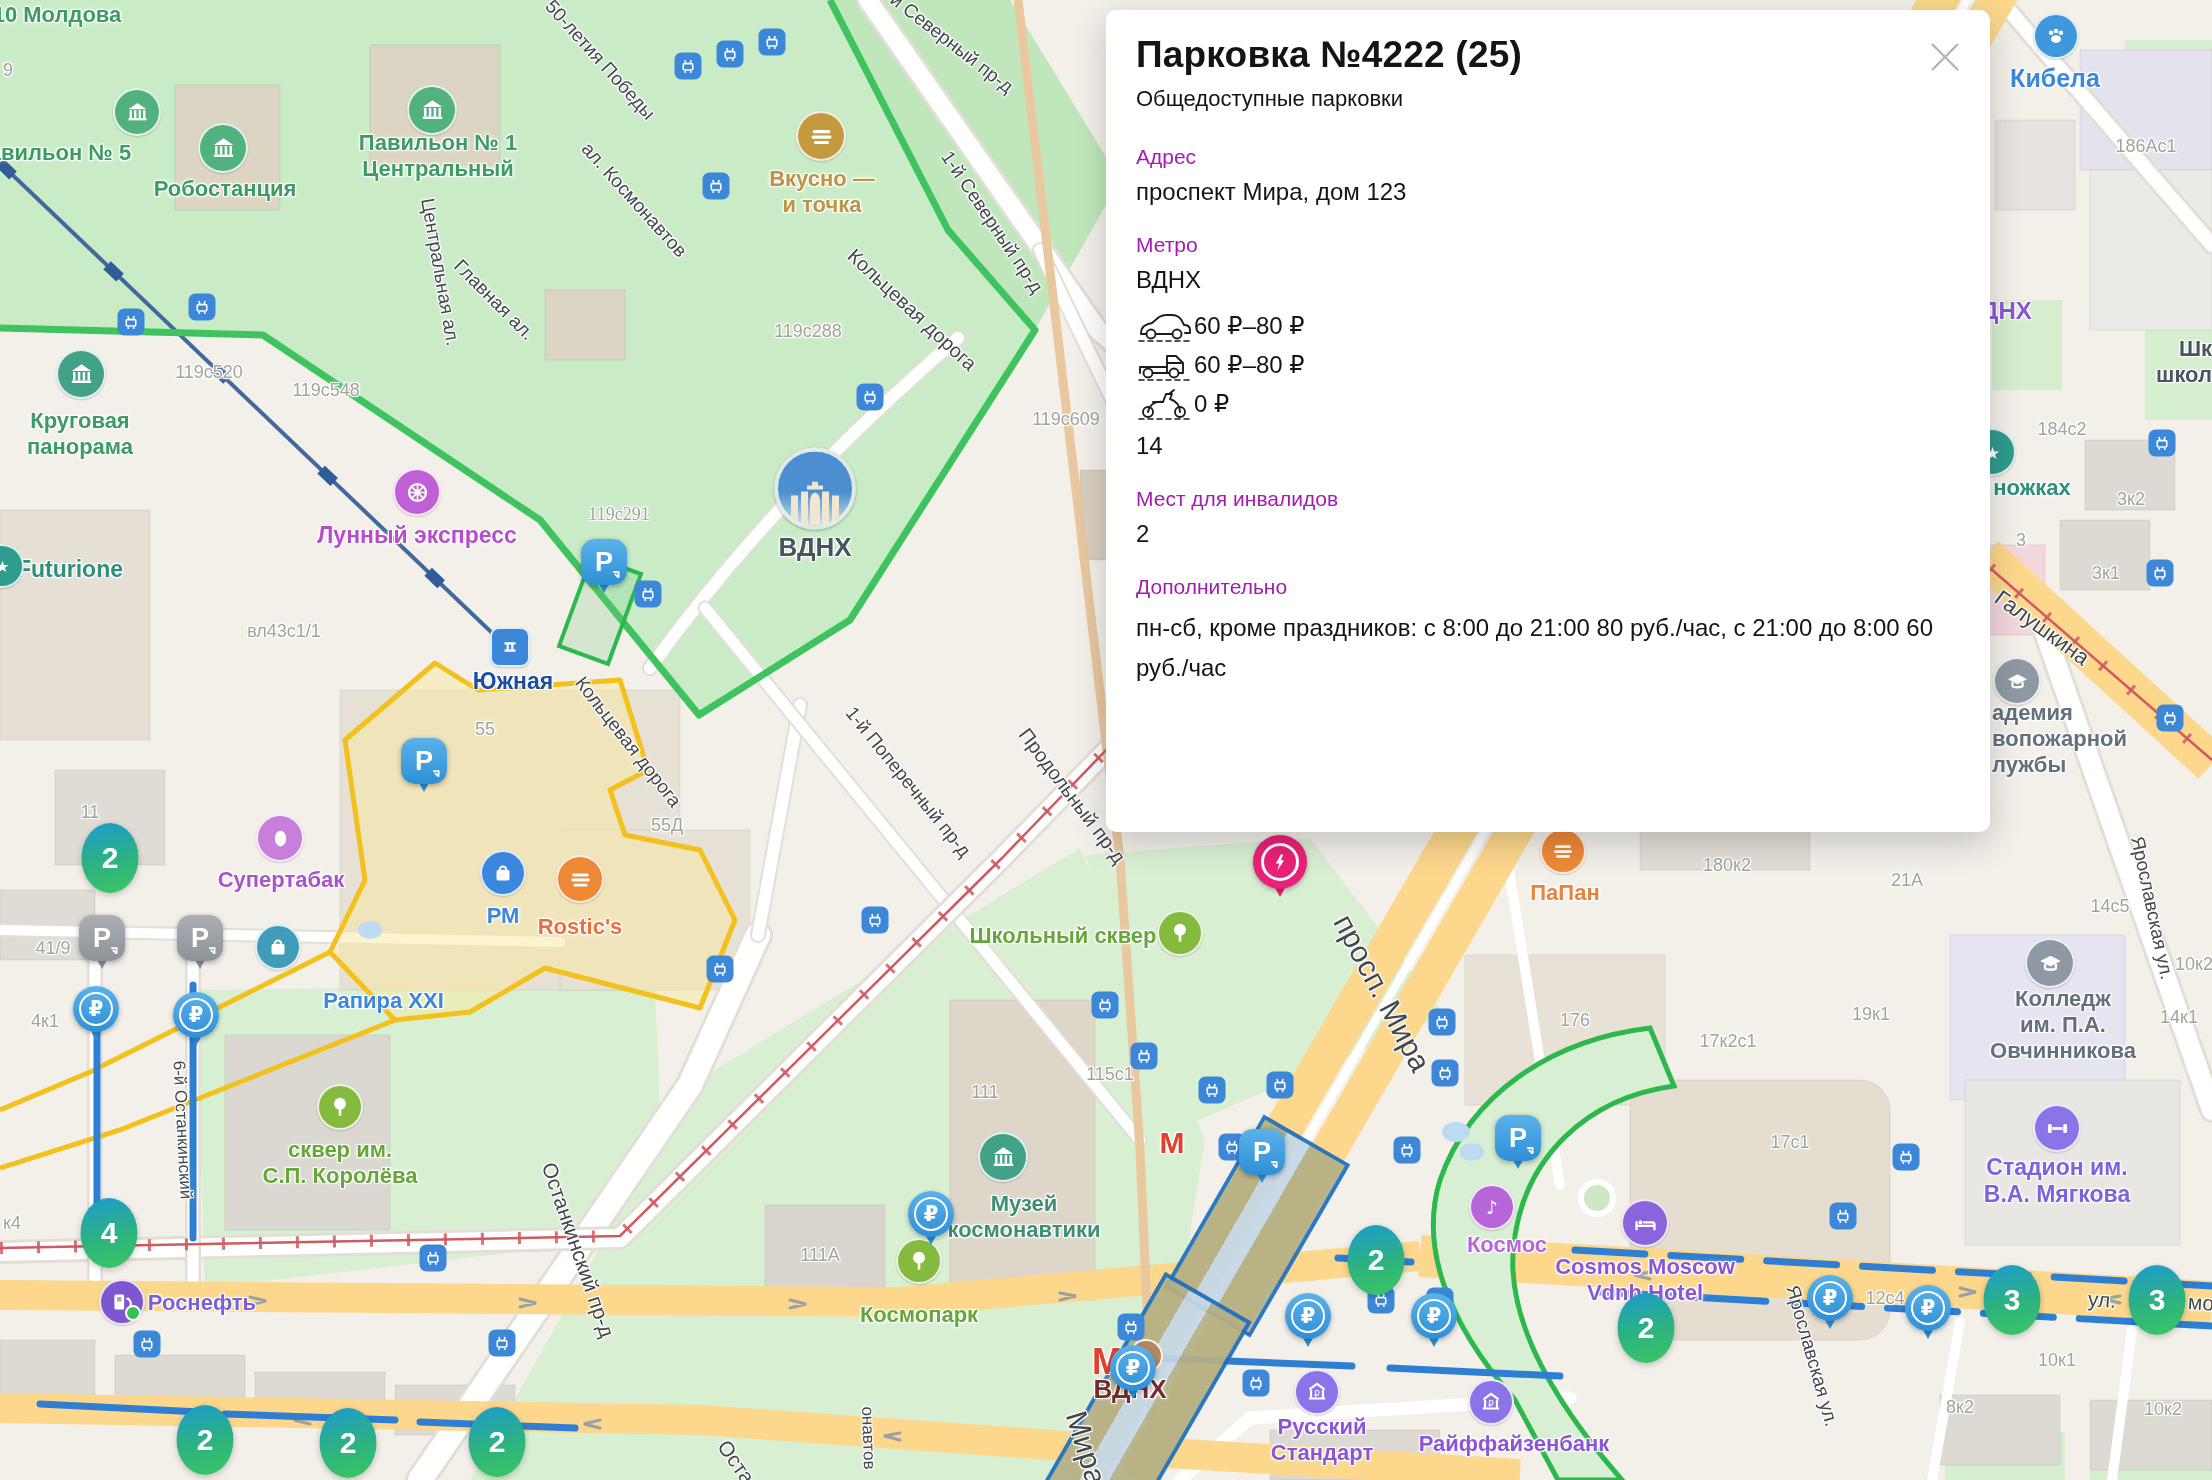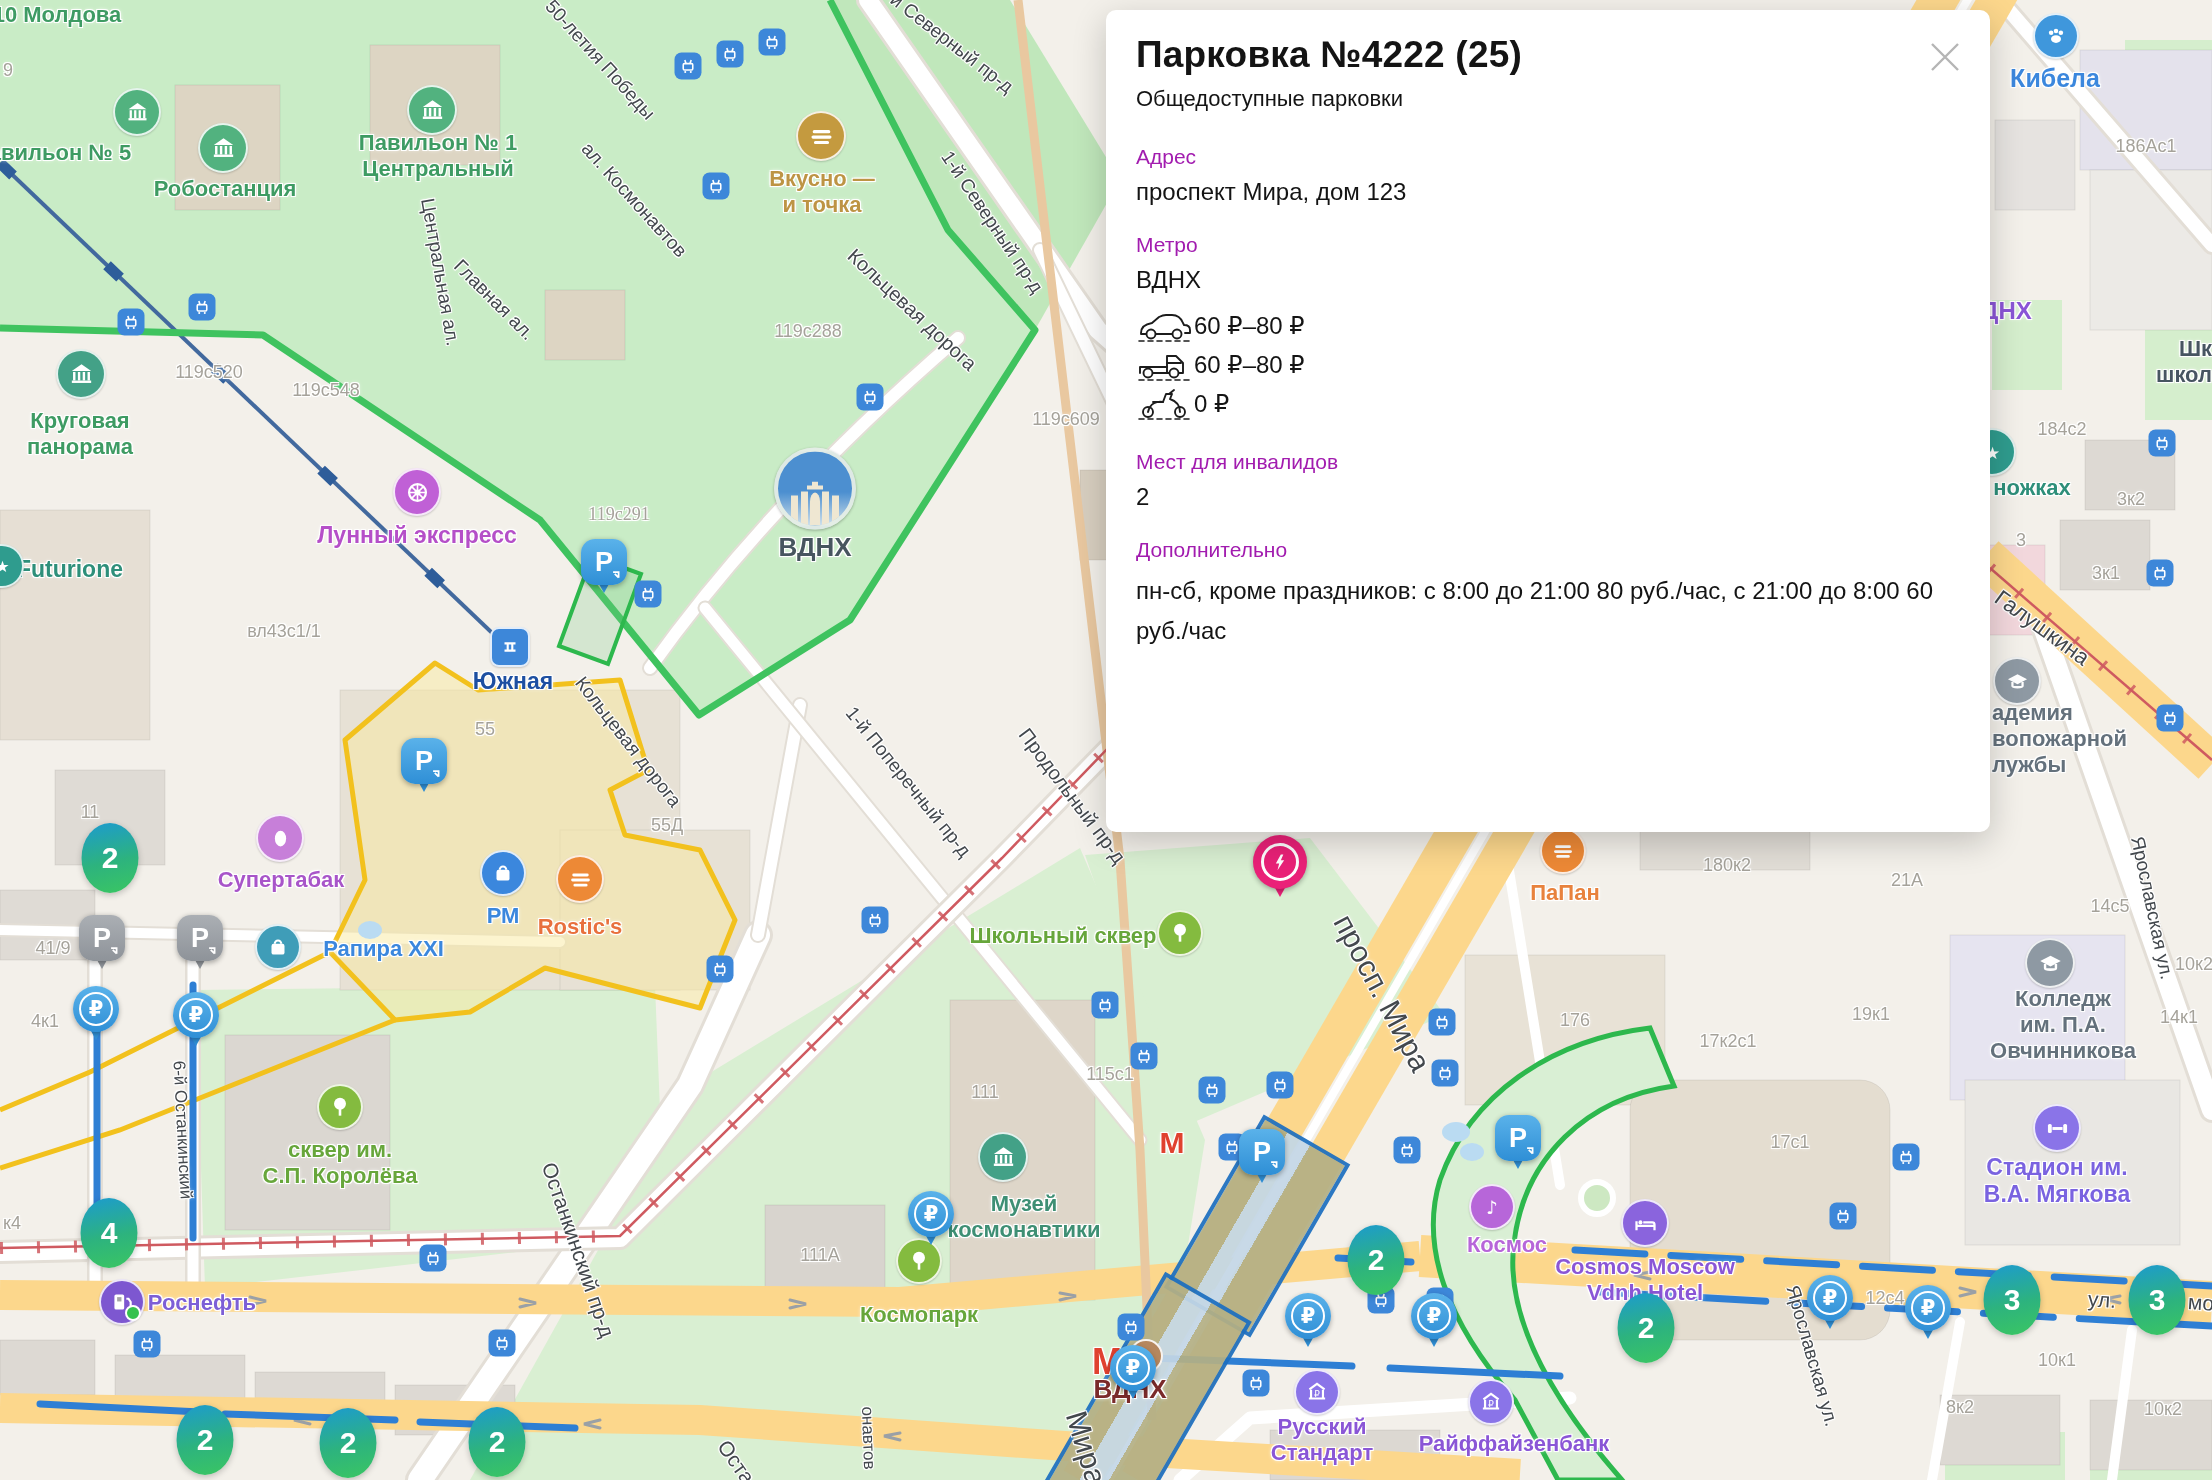--- a/index.html
+++ b/index.html
@@ -222,21 +222,21 @@
       </div>
       <div class="poilab halo" style="left: 417px; top: 522px; color: rgb(181, 79, 200); font-size: 23px;">
         <div>Лунный экспресс</div>
       </div>
       <div class="poilab halo" style="left: 513px; top: 668px; color: rgb(29, 79, 161); font-size: 23px;">
         <div>Южная</div>
       </div>
       <div class="poilab halo" style="left: 281px; top: 867px; color: rgb(168, 85, 201); font-size: 22px;">
         <div>Супертабак</div>
       </div>
-      <div class="poilab halo" style="left: 362px; top: 936px; color: rgb(59, 135, 221); font-size: 22px; padding-left: 43px;">
+      <div class="poilab halo" style="left: 362px; top: 988px; color: rgb(59, 135, 221); font-size: 22px; padding-left: 43px;">
         <div>Рапира XXI</div>
       </div>
       <div class="poilab halo" style="left: 503px; top: 903px; color: rgb(59, 135, 221); font-size: 22px;">
         <div>РМ</div>
       </div>
       <div class="poilab halo" style="left: 580px; top: 914px; color: rgb(232, 112, 61); font-size: 22px;">
         <div>Rostic's</div>
       </div>
       <div class="poilab halo" style="left: 1063px; top: 923px; color: rgb(103, 166, 59); font-size: 22px;">
         <div>Школьный сквер</div>
@@ -948,20 +948,21 @@
         <circle cx="12" cy="26" r="5"></circle>
             <circle cx="44" cy="26" r="5"></circle>
         <path d="M12 26c2-9 9-11 15-10l3-8h6l-2 5c6 2 10 6 10 13"></path>
         <path d="M33 8l5-4M17 16h10"></path>
         <path d="M3 33h52" stroke-dasharray="5 4" stroke-width="1.6"></path>
       </svg>
       <span class="pval">0 ₽</span>
     </div>
   </div>
 
+  <div class="p-value">14</div>
 
   <div class="p-label mt2">Мест для инвалидов</div>
   <div class="p-value">2</div>
 
   <div class="p-label mt2">Дополнительно</div>
   <div class="p-add">пн-сб, кроме праздников: с 8:00 до 21:00 80 руб./час, с 21:00 до 8:00 60 руб./час</div>
 </div>
 
 </div>
 

